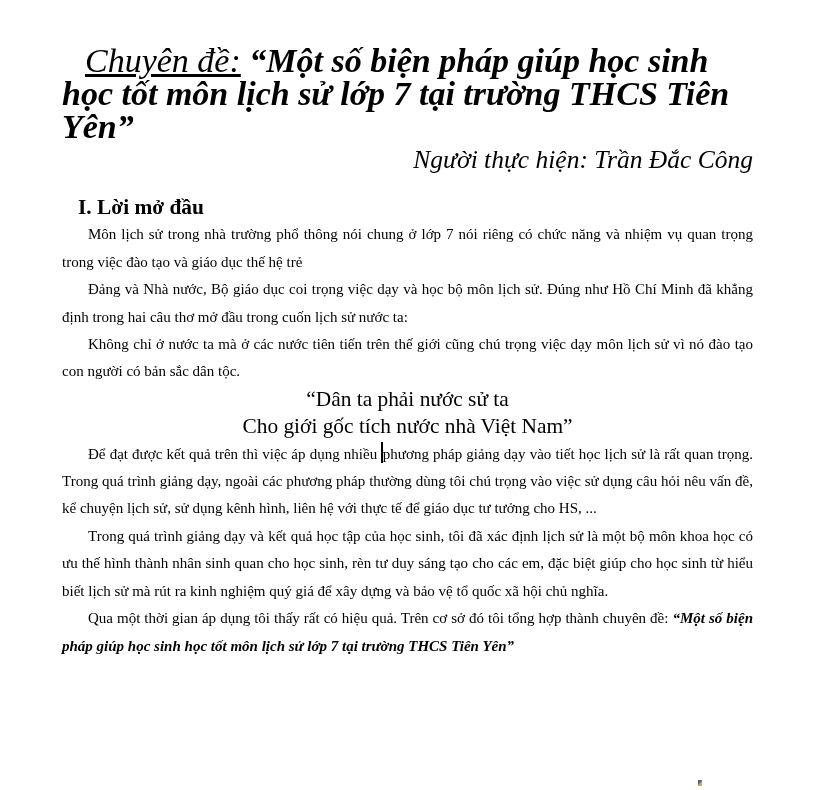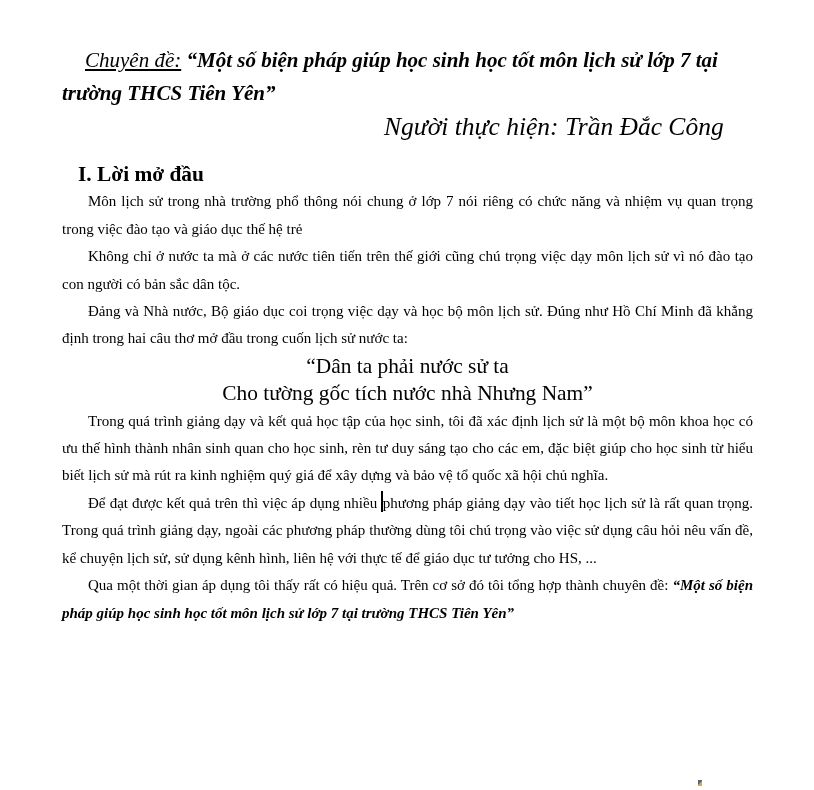--- a/index.html
+++ b/index.html
@@ -9,34 +9,35 @@
     font-family:"Liberation Serif","DejaVu Serif",serif;
     color:#000000;
   }
   .page {
     position:absolute; left:0; top:0; width:814px; height:790px;
     padding:44px 61px 0 62px;
     background:#ffffff;
   }
   
   .doc-title {
-    font-size:21px; line-height:33px;
+    font-size:34px; line-height:33px;
     font-weight:bold; font-style:italic;
     text-indent:23px;
     text-align:left;
   }
   .doc-title .title-label {
     font-weight:normal;
     text-decoration:underline;
   }
   .byline {
     font-size:25.5px; line-height:33px;
     font-style:italic;
     margin-left:322px;
     white-space:nowrap;
+    text-align:right;
   }
   
   .section-heading {
     font-size:21.4px; line-height:27.4px;
     font-weight:bold;
     padding-left:16px;
     margin-top:18px;
   }
   
   p.body {
@@ -70,30 +71,30 @@
 <div class="page">
 
   <p class="doc-title"><span class="title-label">Chuyên đề:</span> <span>“Một số biện pháp giúp học sinh học tốt môn lịch sử lớp 7 tại trường THCS Tiên Yên”</span></p>
 
   <p class="byline">Người thực hiện: Trần Đắc Công</p>
 
   <h2 class="section-heading">I. Lời mở đầu</h2>
 
   <p class="body">Môn lịch sử trong nhà trường phổ thông nói chung ở lớp 7 nói riêng có chức năng và nhiệm vụ quan trọng trong việc đào tạo và giáo dục thế hệ trẻ</p>
 
+  <p class="body">Đảng và Nhà nước, Bộ giáo dục coi trọng việc dạy và học bộ môn lịch sử. Đúng như Hồ Chí Minh đã khẳng định trong hai câu thơ mở đầu trong cuốn lịch sử nước ta:</p>
+
   <p class="body">Không chỉ ở nước ta mà ở các nước tiên tiến trên thế giới cũng chú trọng việc dạy môn lịch sử vì nó đào tạo con người có bản sắc dân tộc.</p>
-
-  <p class="body">Đảng và Nhà nước, Bộ giáo dục coi trọng việc dạy và học bộ môn lịch sử. Đúng như Hồ Chí Minh đã khẳng định trong hai câu thơ mở đầu trong cuốn lịch sử nước ta:</p>
 
   <p class="poem-line">“Dân ta phải nước sử ta</p>
 
-  <p class="poem-line">Cho tường gốc tích nước nhà Nhưng Nam”</p>
+  <p class="poem-line">Cho giới gốc tích nước nhà Việt Nam”</p>
 
 
+  <p class="body"><span>Để đạt được kết quả trên thì việc áp dụng nhiều </span><span class="caret"></span><span>phương pháp giảng dạy vào tiết học lịch sử là rất quan trọng. Trong quá trình giảng dạy, ngoài các phương pháp thường dùng tôi chú trọng vào việc sử dụng câu hỏi nêu vấn đề, kể chuyện lịch sử, sử dụng kênh hình, liên hệ với thực tế để giáo dục tư tưởng cho HS, ...</span></p>
+
   <p class="body">Trong quá trình giảng dạy và kết quả học tập của học sinh, tôi đã xác định lịch sử là một bộ môn khoa học có ưu thế hình thành nhân sinh quan cho học sinh, rèn tư duy sáng tạo cho các em, đặc biệt giúp cho học sinh từ hiểu biết lịch sử mà rút ra kinh nghiệm quý giá để xây dựng và bảo vệ tổ quốc xã hội chủ nghĩa.</p>
-
-  <p class="body"><span>Để đạt được kết quả trên thì việc áp dụng nhiều </span><span class="caret"></span><span>phương pháp giảng dạy vào tiết học lịch sử là rất quan trọng. Trong quá trình giảng dạy, ngoài các phương pháp thường dùng tôi chú trọng vào việc sử dụng câu hỏi nêu vấn đề, kể chuyện lịch sử, sử dụng kênh hình, liên hệ với thực tế để giáo dục tư tưởng cho HS, ...</span></p>
 
   <p class="body"><span>Qua một thời gian áp dụng tôi thấy rất có hiệu quả. Trên cơ sở đó tôi tổng hợp thành chuyên đề: </span><span class="em-strong">“Một số biện pháp giúp học sinh học tốt môn lịch sử lớp 7 tại trường THCS Tiên Yên”</span></p>
 
 </div>
 
 <span class="stray"></span>
 
 </body></html>

